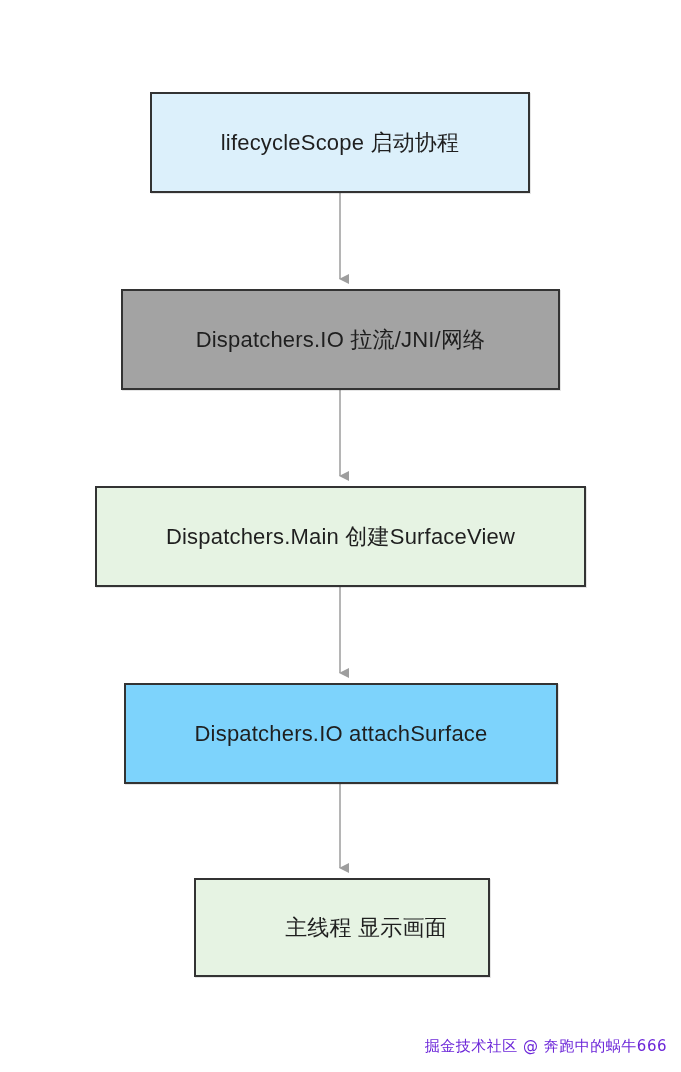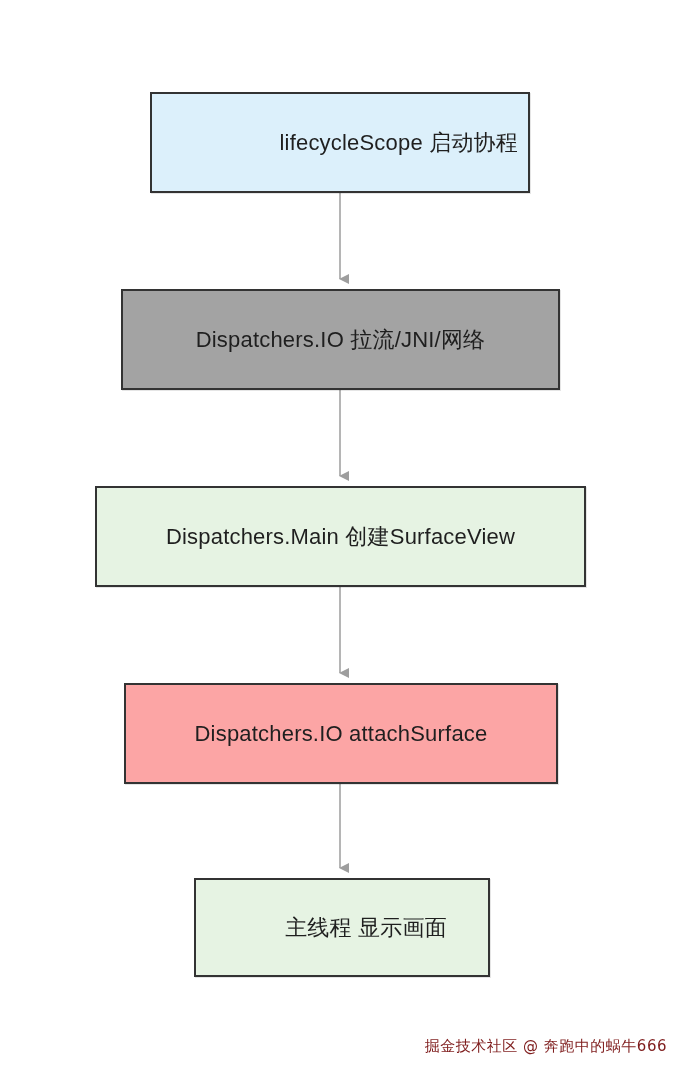--- a/index.html
+++ b/index.html
@@ -86,35 +86,35 @@
 
     <line x1="340" y1="193" x2="340" y2="279" stroke="#b5b5b5" stroke-width="2" marker-end="url(#arrowhead)"></line>
 
     <line x1="340" y1="390" x2="340" y2="476" stroke="#b5b5b5" stroke-width="2" marker-end="url(#arrowhead)"></line>
 
     <line x1="340" y1="587" x2="340" y2="673" stroke="#b5b5b5" stroke-width="2" marker-end="url(#arrowhead)"></line>
 
     <line x1="340" y1="784" x2="340" y2="868" stroke="#b5b5b5" stroke-width="2" marker-end="url(#arrowhead)"></line>
   </svg>
 
-  <div class="node" id="node-0" style="background-color: rgb(220, 240, 251); justify-content: flex-end;">
+  <div class="node" id="node-0" style="background-color: rgb(220, 240, 251);">
     <span class="node-label">lifecycleScope 启动协程</span>
   </div>
 
   <div class="node" id="node-1" style="background-color: #a3a3a3;">
     <span class="node-label">Dispatchers.IO 拉流/JNI/网络</span>
   </div>
 
   <div class="node" id="node-2" style="background-color: rgb(230, 243, 227); justify-content: center;">
     <span class="node-label">Dispatchers.Main 创建SurfaceView</span>
   </div>
 
-  <div class="node" id="node-3" style="background-color: #fca5a5;">
+  <div class="node" id="node-3" style="background-color: #7dd3fc;">
     <span class="node-label">Dispatchers.IO attachSurface</span>
   </div>
 
   <div class="node" id="node-4" style="background-color: rgb(230, 243, 227);">
     <span class="node-label">主线程 显示画面</span>
   </div>
 
-  <div id="watermark" style="color: #7f1d1d;">掘金技术社区 @ 奔跑中的蜗牛666</div>
+  <div id="watermark" style="color: #6d28d9;">掘金技术社区 @ 奔跑中的蜗牛666</div>
 
 </div>
 
 </body></html>

